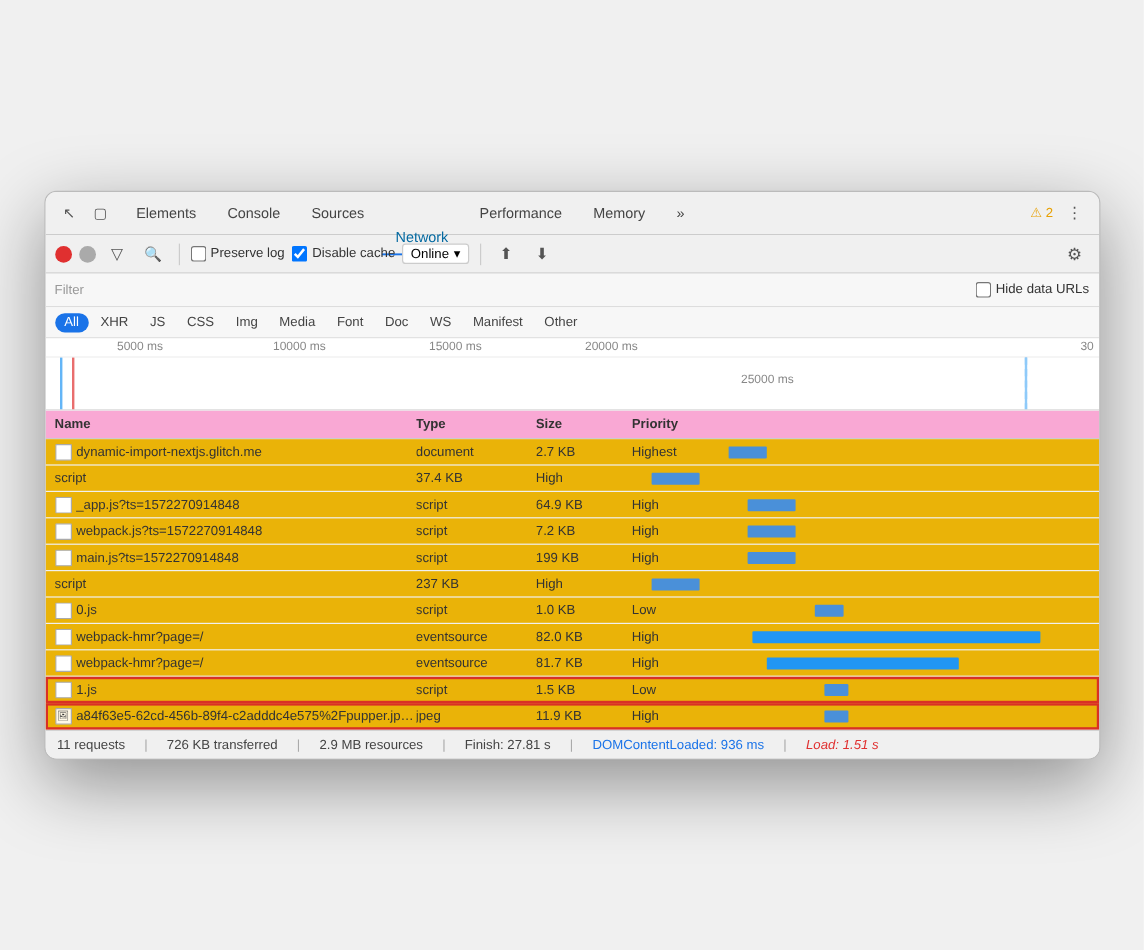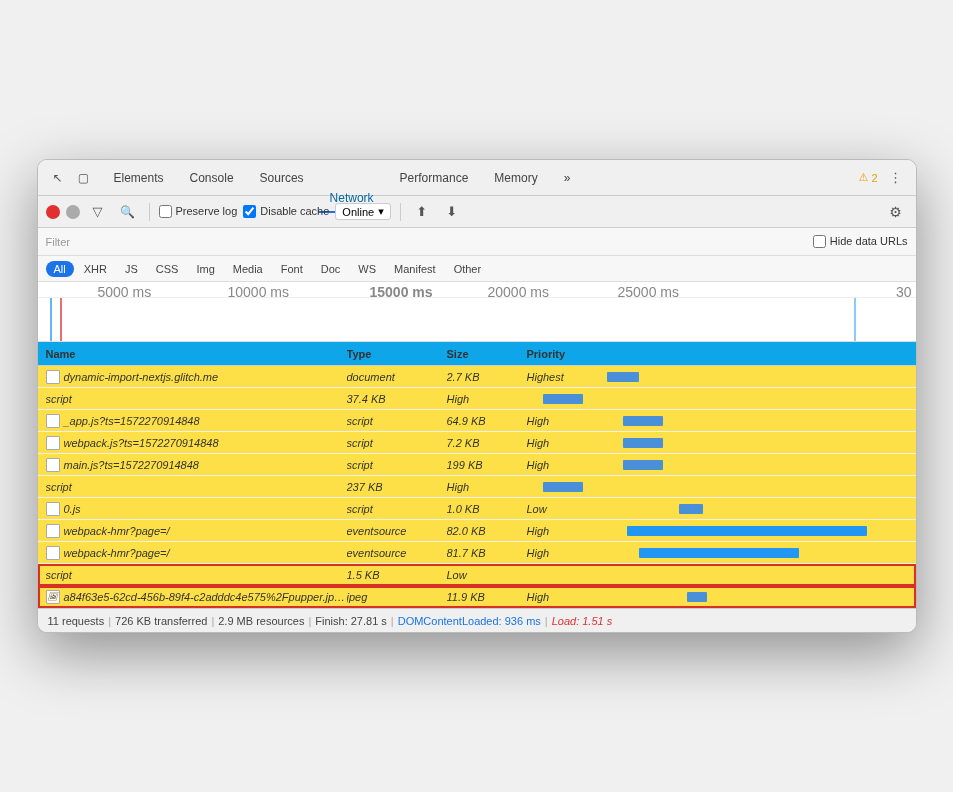--- a/index.html
+++ b/index.html
@@ -180,48 +180,47 @@
     .timeline-ruler {
       display: flex;
       align-items: flex-start;
       padding: 2px 0 0 0;
       height: 16px;
       border-bottom: 1px solid #eee;
       position: relative;
     }
     .ruler-label {
       position: absolute;
-      font-size: 14px;
+      font-size: 10px;
       color: #888;
     }
     .timeline-bars {
       position: relative;
       height: 44px;
     }
     .table-header {
       display: grid;
       grid-template-columns: 1fr 100px 80px 80px 1fr;
-      background: #0ea5e9;
+      background: #f9a8d4;
       border-bottom: 1px solid #ccc;
       height: 24px;
       align-items: center;
       padding: 0 8px;
     }
     .th {
       font-size: 11px;
       font-weight: 600;
       color: #333;
       white-space: nowrap;
       overflow: hidden;
     }
     .th.sorted { display: flex; align-items: center; gap: 2px; }
     .table-body {
-      background: #fde047;
+      background: #eab308;
       flex: 1;
-      font-style: italic;
     }
     .table-row {
       display: grid;
       grid-template-columns: 1fr 100px 80px 80px 1fr;
       height: 22px;
       align-items: center;
       padding: 0 8px;
       border-bottom: 1px solid #f0f0f0;
       cursor: pointer;
     }
@@ -255,21 +254,21 @@
       background: #fff9e6;
       overflow: hidden;
     }
     .status-bar {
       background: #f0f0f0;
       border-top: 1px solid #ccc;
       height: 24px;
       display: flex;
       align-items: center;
       padding: 0 10px;
-      gap: 4px;
+      gap: 16px;
       font-size: 11px;
       color: #444;
     }
     .status-sep { color: #aaa; }
     .dom-loaded { color: #1a73e8; font-weight: 400; }
     .load-time { color: #e03030; font-weight: 500; font-style: italic; }
     .waterfall-bar {
       height: 10px;
       background: #4a90d9;
       border-radius: 1px;
@@ -360,23 +359,23 @@
       <button class="type-btn">Doc</button>
       <button class="type-btn">WS</button>
       <button class="type-btn">Manifest</button>
       <button class="type-btn">Other</button>
     </div>
 
   <div class="timeline-area">
     <div class="timeline-ruler">
       <span class="ruler-label" style="left:60px;">5000 ms</span>
       <span class="ruler-label" style="left:190px;">10000 ms</span>
-      <span class="ruler-label" style="left:332px;font-weight:bold;">15000 ms</span>
+      <span class="ruler-label" style="left:320px;">15000 ms</span>
       <span class="ruler-label" style="left:450px;">20000 ms</span>
-      <span class="ruler-label" style="left:580px;">25000 ms</span>
+      <span class="ruler-label" style="left:580px;margin-top:27px;">25000 ms</span>
       <span class="ruler-label" style="right:4px;">30</span>
     </div>
     <div class="timeline-bars">
 
       <div style="position:absolute;left:12px;top:0;width:2px;height:44px;background:#2196f3;opacity:0.7;"></div>
 
       <div style="position:absolute;left:22px;top:0;width:2px;height:44px;background:#e03030;opacity:0.7;"></div>
 
       <div style="position:absolute;right:60px;top:0;width:2px;height:44px;background:#2196f3;opacity:0.5;border-left:2px dashed #2196f3;"></div>
     </div>
@@ -484,20 +483,24 @@
           <span>webpack-hmr?page=/</span>
         </div>
         <div class="td">eventsource</div>
         <div class="td">81.7 KB</div>
         <div class="td">High</div>
         <div class="td waterfall-bar-container">
           <div class="waterfall-bar" style="margin-left: 32px; width: 160px; background: rgb(33, 150, 243);"></div>
         </div>
       </div>
       <div class="table-row highlighted">
+        <div class="td td-name">
+          <div class="file-icon"></div>
+          <span>1.js</span>
+        </div>
         <div class="td">script</div>
         <div class="td">1.5 KB</div>
         <div class="td">Low</div>
         <div class="td waterfall-bar-container">
           <div class="waterfall-bar" style="margin-left: 80px; width: 20px; background: rgb(74, 144, 217);"></div>
         </div>
       </div>
       <div class="table-row highlighted">
         <div class="td td-name">
           <div class="file-icon img-icon">

